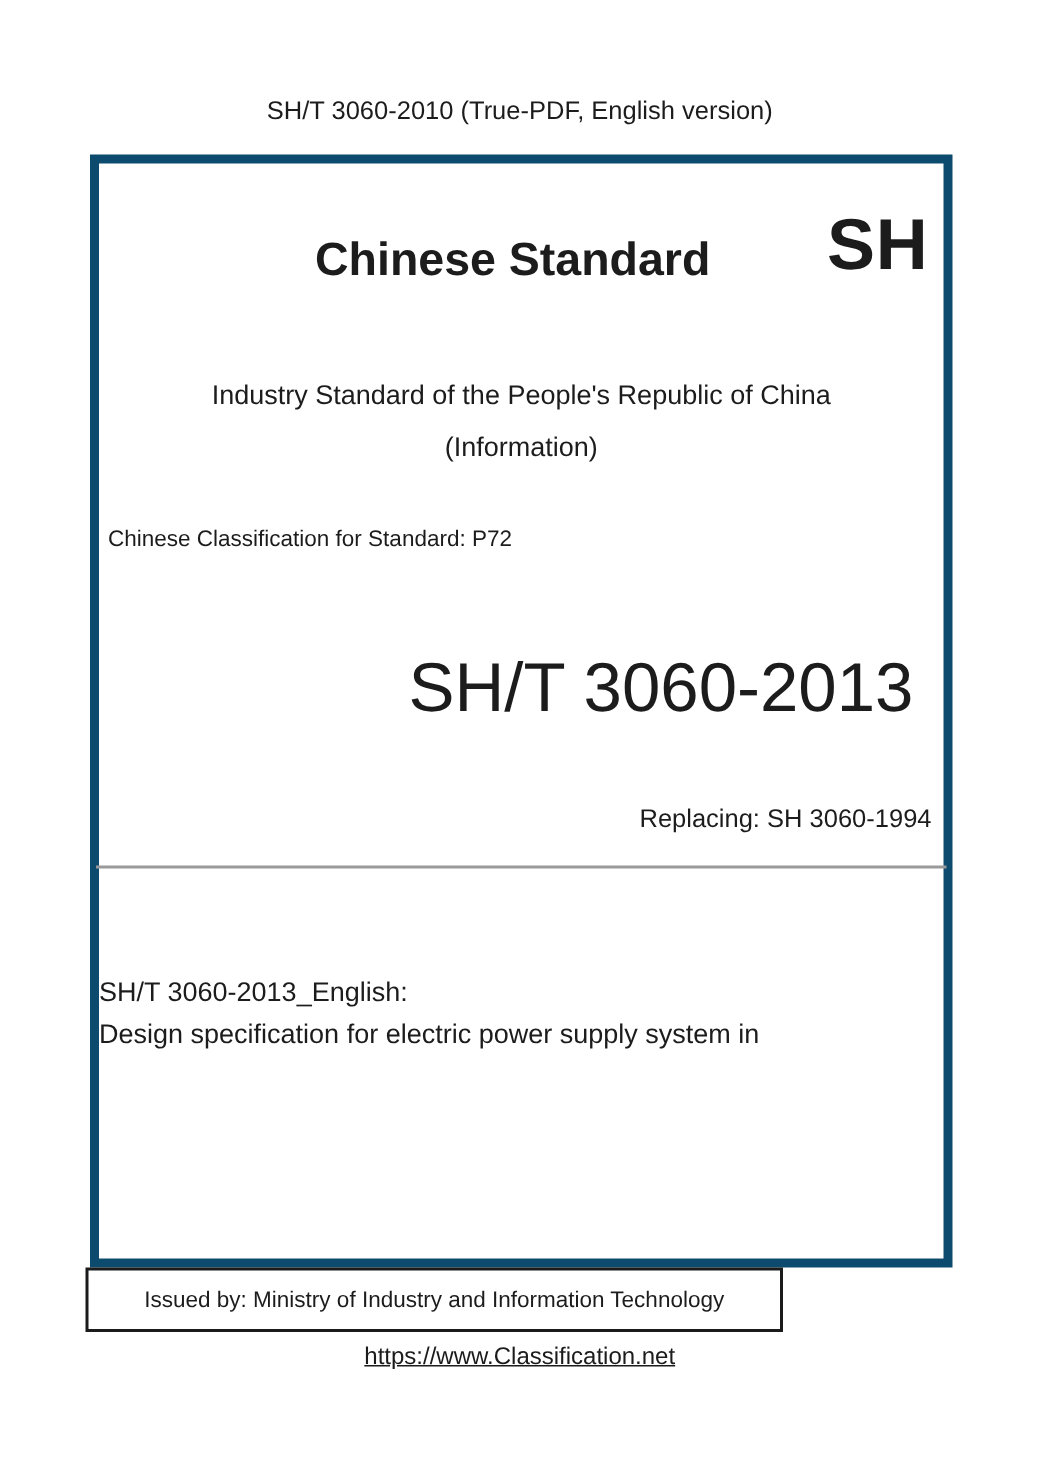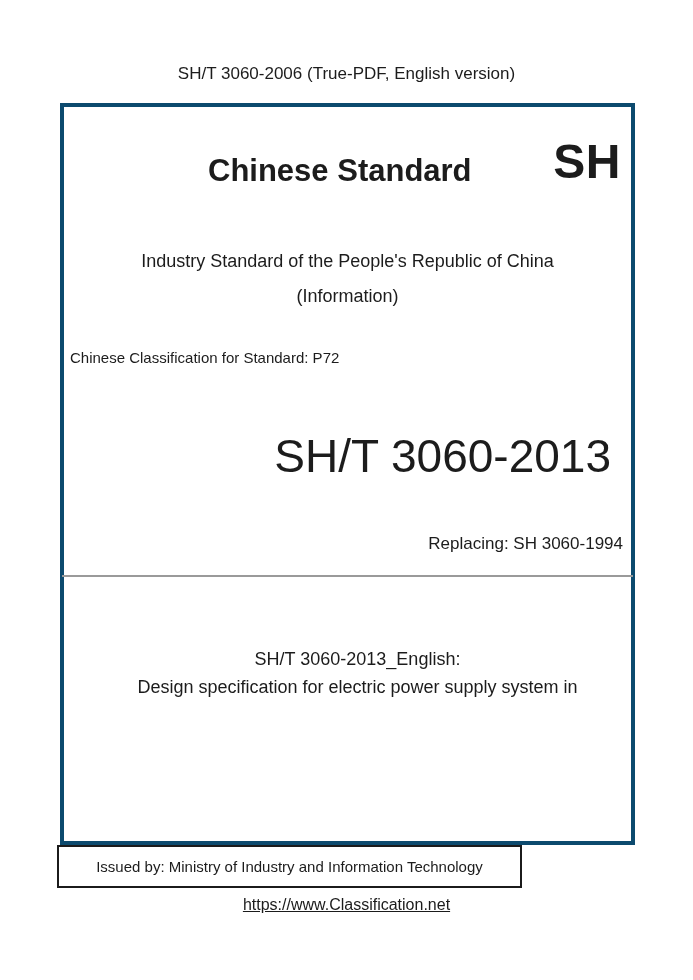--- a/index.html
+++ b/index.html
@@ -24,21 +24,21 @@
     text-align: center;
     font-size: 17px;
     color: #1c1c1c;
   }
   .cover-box {
     position: absolute;
     left: 60px;
     top: 103px;
     width: 575px;
     height: 742px;
-    border: 4px solid #0c4a6e;
+    border: 6px solid #0c4a6e;
     box-sizing: border-box;
   }
   .brand {
     position: absolute;
     left: 144px;
     top: 45px;
     font-size: 31px;
     font-weight: bold;
     line-height: 1.2;
     white-space: nowrap;
@@ -94,24 +94,22 @@
     left: -2px;
     right: -2px;
     top: 468px;
     border-top: 2px solid #9a9a9a;
   }
   .title-block {
     position: absolute;
     top: 538px;
     left: 0;
     right: 0;
-    text-align: center;
     font-size: 18px;
     line-height: 28px;
-    padding-left: 20px;
   }
   .issued-strip {
     position: absolute;
     left: 57px;
     top: 845px;
     width: 465px;
     height: 43px;
     border: 2px solid #1b1b1b;
     box-sizing: border-box;
     display: flex;
@@ -130,21 +128,21 @@
     color: #1b1b1b;
     text-decoration: underline;
     cursor: pointer;
   }
 </style>
 </head>
 <body>
 
 <div class="page">
 
-  <div class="header">SH/T 3060-2006 (True-PDF, English version)</div>
+  <div class="header">SH/T 3060-2010 (True-PDF, English version)</div>
 
   <div class="cover-box">
 
     <div class="brand">Chinese Standard</div>
 
     <div class="logo">SH</div>
 
     <div class="type-line-1">Industry Standard of the People's Republic of China</div>
 
     <div class="type-line-2">(Information)</div>

